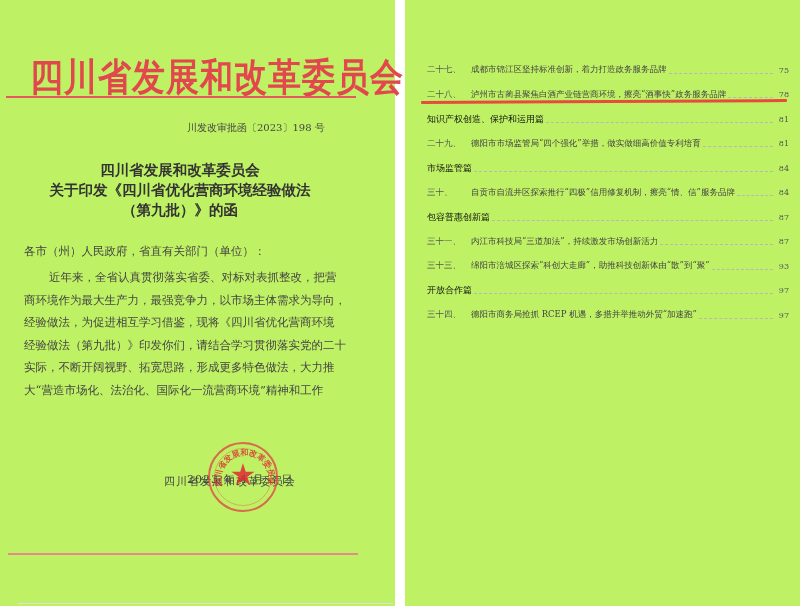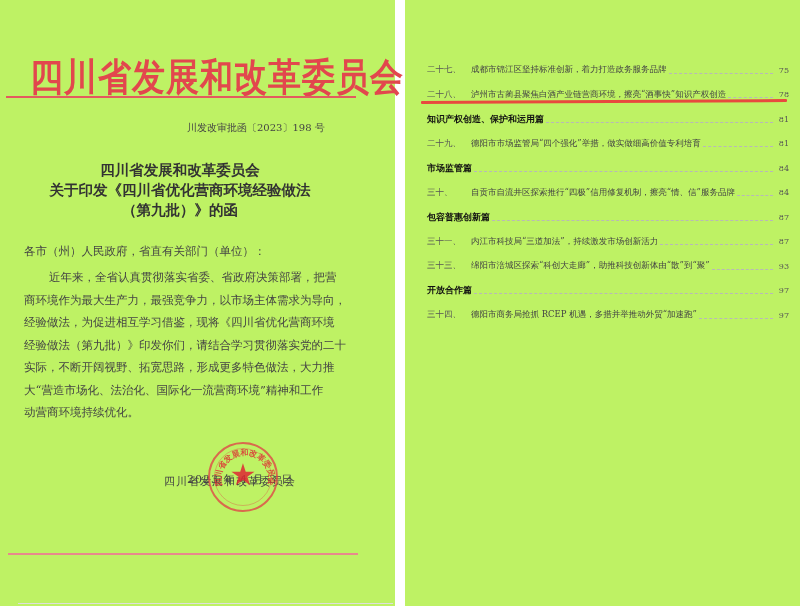--- a/index.html
+++ b/index.html
@@ -39,48 +39,47 @@
     color:rgba(222,40,50,0.85); line-height:1; font-family:"DejaVu Sans", sans-serif; }
   .seal-arc { position:absolute; left:0; top:0; width:70px; height:70px; }
 
   
   .toc { position:absolute; left:22px; top:58px; width:362px; }
   .toc-row { position:relative; height:24.5px; display:flex; align-items:center; font-size:8.5px; color:#555; }
   .toc-num { width:44px; flex:none; white-space:nowrap; }
   .toc-text { white-space:nowrap; flex:none; color:#444; }
   .toc-dots { flex:1; border-bottom:1px dashed #b8b8b8; margin:0 2px; height:0; align-self:center; position:relative; top:3px; }
   .toc-page { flex:none; width:14px; text-align:right; font-size:8px; color:#555; }
-  .toc-row.section .toc-text { font-family:"DejaVu Sans", sans-serif; font-weight:bold; color:#111; font-size:9px; }
+  .toc-row.section .toc-text { font-family:"DejaVu Sans", sans-serif; font-weight:normal; color:#111; font-size:9px; }
   #toc-red-line { position:absolute; left:16px; top:100px; width:366px; height:3px; background:#e84a3e; border-radius:1px; transform:rotate(-0.3deg); }
 </style>
 </head>
 <body>
 
 <div class="page" id="left-page">
   <div class="red-title">四川省发展和改革委员会</div>
   <div class="red-line" id="header-line"></div>
 
   <div class="doc-number">川发改审批函〔2023〕198 号</div>
 
   <div class="title-block">
     <span class="title-line">四川省发展和改革委员会</span>
     <span class="title-line">关于印发《四川省优化营商环境经验做法</span>
     <span class="title-line">（第九批）》的函</span>
   </div>
 
   <div class="addressee">各市（州）人民政府，省直有关部门（单位）：</div>
 
   <div class="body-text">
-    <span class="body-line indent">近年来，全省认真贯彻落实省委、省政府决策部署，把营</span>
+    <span class="body-line indent">近年来，全省认真贯彻落实省委、对标对表抓整改，把营</span>
     <span class="body-line">商环境作为最大生产力，最强竞争力，以市场主体需求为导向，</span>
     <span class="body-line">经验做法，为促进相互学习借鉴，现将《四川省优化营商环境</span>
     <span class="body-line">经验做法（第九批）》印发你们，请结合学习贯彻落实党的二十</span>
     <span class="body-line">实际，不断开阔视野、拓宽思路，形成更多特色做法，大力推</span>
     <span class="body-line">大“营造市场化、法治化、国际化一流营商环境”精神和工作</span>
-    <span class="body-line">动营商环境持续优化。</span>
   </div>
 
   <div class="signature">四川省发展和改革委员会</div>
   <div class="sign-date">2023 年 4 月 3 日</div>
 
   <div class="seal">
     <div class="seal-inner"></div>
     <svg class="seal-arc" viewBox="0 0 70 70">
       <defs>
           <path id="arcp" d="M 12 42 A 24 24 0 1 1 58 42"></path>
@@ -99,21 +98,21 @@
 <div class="page" id="right-page">
   <div class="toc" id="toc">
       <div class="toc-row">
         <span class="toc-num">二十七、</span>
         <span class="toc-text">成都市锦江区坚持标准创新，着力打造政务服务品牌</span>
         <span class="toc-dots"></span>
         <span class="toc-page">75</span>
       </div>
       <div class="toc-row">
         <span class="toc-num">二十八、</span>
-        <span class="toc-text">泸州市古蔺县聚焦白酒产业链营商环境，擦亮“酒事快”知识产权创造</span>
+        <span class="toc-text">泸州市古蔺县聚焦白酒产业链营商环境，擦亮“酒事快”政务服务品牌</span>
         <span class="toc-dots"></span>
         <span class="toc-page">78</span>
       </div>
       <div class="toc-row section">
         <span class="toc-text">知识产权创造、保护和运用篇</span>
         <span class="toc-dots"></span>
         <span class="toc-page">81</span>
       </div>
       <div class="toc-row">
         <span class="toc-num">二十九、</span>

